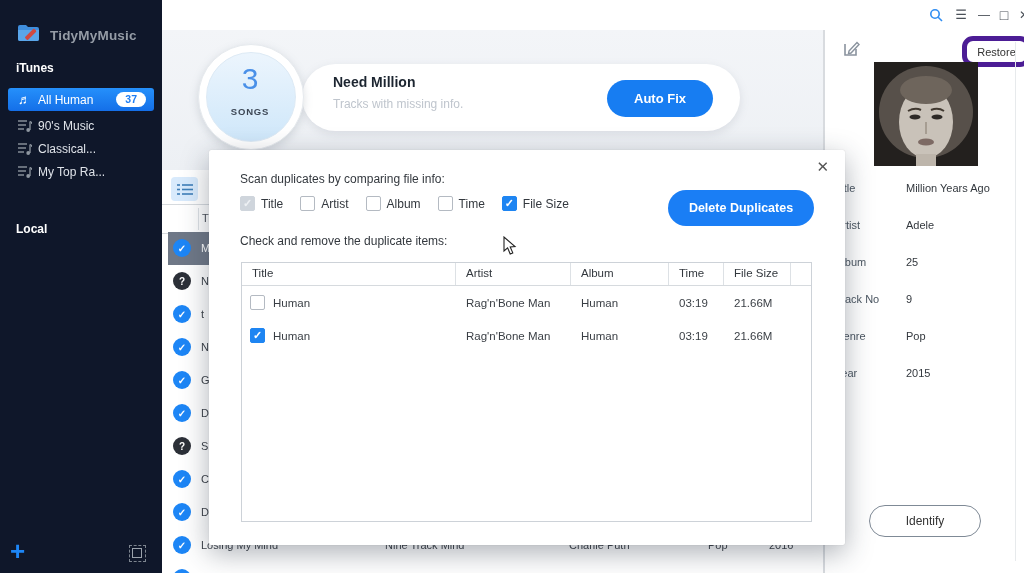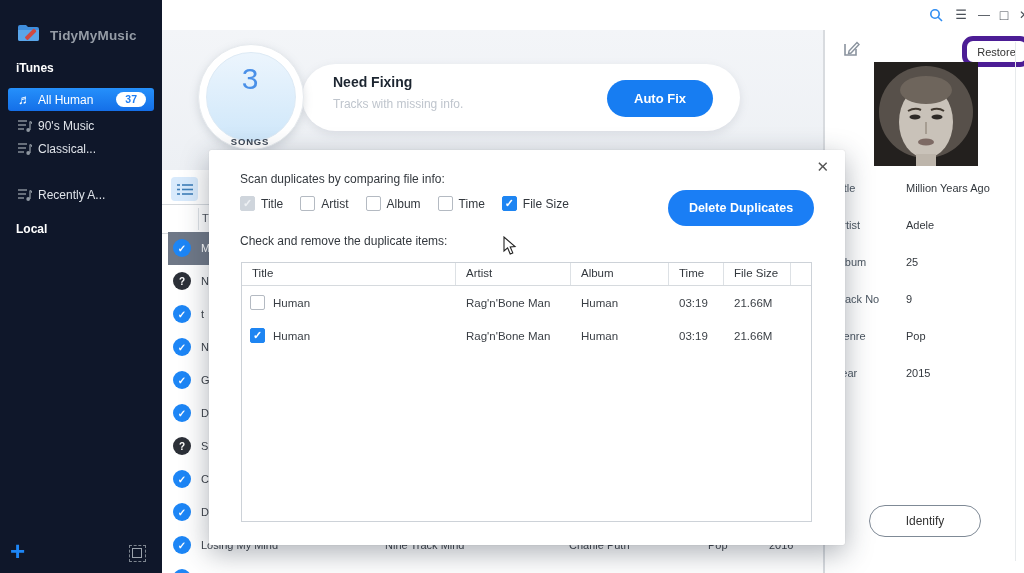--- a/index.html
+++ b/index.html
@@ -35,21 +35,21 @@
   .banner-title{left:333px;top:74px;font-size:14px;font-weight:bold;color:#1c2530;}
   .banner-sub{left:333px;top:97px;font-size:12px;color:#bfc5cd;}
   .autofix{left:607px;top:80px;width:106px;height:37px;border-radius:19px;background:#177df2;color:#fff;
            font-size:13px;font-weight:bold;display:flex;align-items:center;justify-content:center;cursor:pointer;}
   .bigcircle{left:198px;top:44px;width:104px;height:104px;border-radius:50%;background:#fff;
              border:1px solid #e6eaee;box-shadow:0 3px 9px rgba(120,130,145,.25);}
   .innercircle{left:206px;top:52px;width:88px;height:88px;border-radius:50%;
                background:linear-gradient(#ecf5fd,#cfe7fa);border:1px solid #ddeaf5;}
   .count-num{left:206px;top:62px;width:88px;text-align:center;font-size:30px;color:#4a90e8;}
   .count-unit{left:206px;top:106px;width:88px;text-align:center;font-size:9.5px;font-weight:bold;
-              letter-spacing:.8px;color:#3c4654;margin-top:30px;}
+              letter-spacing:.8px;color:#3c4654;}
   .toolbar{left:162px;top:170px;width:661px;height:34px;background:#fff;}
   .tool-btn{position:absolute;top:7px;width:27px;height:24px;border-radius:4px;display:flex;
             align-items:center;justify-content:center;cursor:pointer;}
   .tool-btn.on{background:#d8eafc;}
   .lib-header{left:162px;top:204px;width:661px;height:28px;background:#fff;
               border-top:1px solid #d6dade;border-bottom:1px solid #d6dade;}
   .lib-header .vline{position:absolute;left:36px;top:3px;bottom:3px;width:1px;background:#dde1e5;}
   .lib-header .htxt{position:absolute;left:40px;top:7px;font-size:11px;color:#4a5058;}
   .lib-row{left:162px;width:661px;height:33px;border-bottom:1px solid #ecedef;background:#fff;font-size:11px;color:#3c4148;}
   .lib-row.sel{background:#6f7887;color:#fff;border-bottom:none;left:168px;width:655px;}
@@ -114,21 +114,21 @@
         </svg>
     </span>
     <span class="winicon" style="left:788px;width:22px;font-size:13px;">☰</span>
     <span class="winicon" style="left:812px;width:20px;font-size:12px;">—</span>
     <span class="winicon" style="left:832px;width:20px;font-size:14px;">□</span>
     <span class="winicon" style="left:852px;width:20px;font-size:12px;">✕</span>
   </div>
 
   <div class="abs main-header"></div>
   <div class="abs banner"></div>
-  <div class="abs banner-title">Need Fixing</div>
+  <div class="abs banner-title">Need Million</div>
   <div class="abs banner-sub">Tracks with missing info.</div>
   <div class="abs autofix">Auto Fix</div>
   <div class="abs bigcircle"></div>
   <div class="abs innercircle"></div>
   <div class="abs count-num">3</div>
   <div class="abs count-unit">SONGS</div>
 
   <div class="abs toolbar">
     <span class="tool-btn on" style="left:9px;">
       <svg width="16" height="13" viewBox="0 0 16 13">
@@ -295,34 +295,34 @@
               <line x1="0" y1="6" x2="8" y2="6"></line>
               <line x1="0" y1="10" x2="6" y2="10"></line>
             </g>
             <circle cx="10.2" cy="11" r="1.9" fill="#8e96a0"></circle>
             <line x1="12" y1="2.5" x2="12" y2="11" stroke="#8e96a0" stroke-width="1.3"></line>
             <path d="M12 2.5 q2 .6 2 2.4" stroke="#8e96a0" stroke-width="1.3" fill="none"></path>
           </svg>
         </span>
       <span>Classical...</span>
     </div>
-    <div class="side-item" style="top:183px;">
+    <div class="side-item" style="top:160px;">
       <span class="ic">
           <svg width="14" height="13" viewBox="0 0 14 13">
             <g stroke="#8e96a0" stroke-width="1.4">
               <line x1="0" y1="2" x2="9" y2="2"></line>
               <line x1="0" y1="6" x2="8" y2="6"></line>
               <line x1="0" y1="10" x2="6" y2="10"></line>
             </g>
             <circle cx="10.2" cy="11" r="1.9" fill="#8e96a0"></circle>
             <line x1="12" y1="2.5" x2="12" y2="11" stroke="#8e96a0" stroke-width="1.3"></line>
             <path d="M12 2.5 q2 .6 2 2.4" stroke="#8e96a0" stroke-width="1.3" fill="none"></path>
           </svg>
         </span>
-      <span>Recently A...</span>
+      <span>My Top Ra...</span>
     </div>
 
     <div class="side-section" style="top:222px;">Local</div>
     <div class="abs plus">+</div>
     <span class="sq-icon">
         <i></i>
       </span>
   </div>
 
   <div class="abs dialog">

